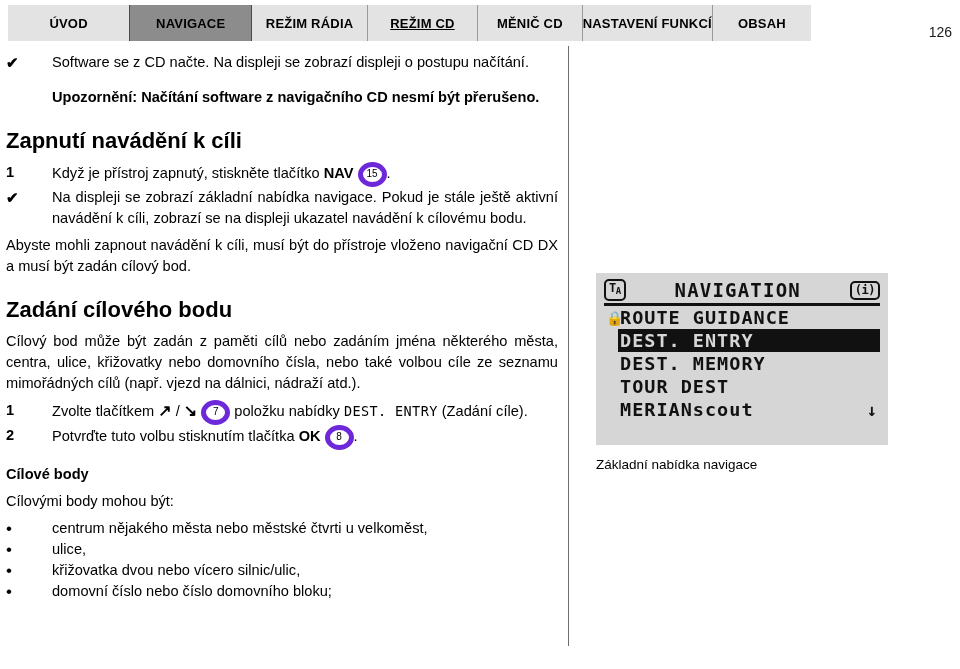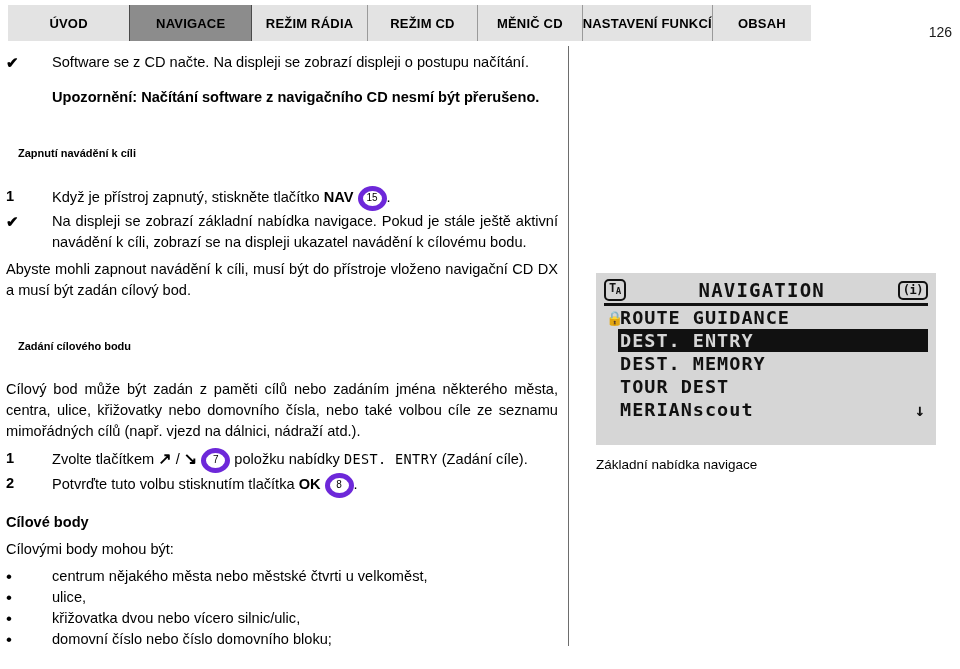--- a/index.html
+++ b/index.html
@@ -101,23 +101,23 @@
     line-height: 21px;
     font-weight: normal;
   }
   .rowbody {
     flex: 1 1 auto;
     font-size: 14.6px;
     line-height: 21px;
   }
 
   h2.heading {
-    font-size: 11px;
-    font-weight: bold;
-    margin: 12px;
+    font-size: 22px;
+    font-weight: bold;
+    margin: 0;
     line-height: 22px;
   }
   h3.subheading {
     font-size: 14.6px;
     font-weight: bold;
     margin: 0;
     line-height: 21px;
   }
 
   .sp6  { height: 6px; }
@@ -150,21 +150,21 @@
     font-weight: bold;
     font-size: 16px;
     letter-spacing: 0;
   }
 
   
   #lcd {
     position: absolute;
     left: 596px;
     top: 273px;
-    width: 340px;
+    width: 292px;
     height: 172px;
     background: #d6d6d6;
     box-sizing: border-box;
     padding: 5px 8px 4px 8px;
     font-family: "DejaVu Sans Mono", monospace;
   }
   #lcd-titlebar {
     display: flex;
     align-items: center;
     height: 24px;
@@ -238,21 +238,21 @@
 <div id="tabbar">
     <div class="tab" style="flex: 2.22 1 0px;">
       <span>ÚVOD</span>
     </div>
     <div class="tab active" style="flex: 2.22 1 0px;">
       <span>NAVIGACE</span>
     </div>
     <div class="tab" style="flex: 2.1 1 0px;">
       <span>REŽIM RÁDIA</span>
     </div>
-    <div class="tab" style="flex: 2 1 0px;">
+    <div class="tab" style="flex: 2 1 0px; text-decoration: underline;">
       <span>REŽIM CD</span>
     </div>
     <div class="tab" style="flex: 1.9 1 0px;">
       <span>MĚNIČ CD</span>
     </div>
     <div class="tab" style="flex: 1.75 1 0px;">
       <span>NASTAVENÍ FUNKCÍ</span>
     </div>
     <div class="tab" style="flex: 1.8 1 0px;">
       <span>OBSAH</span>

